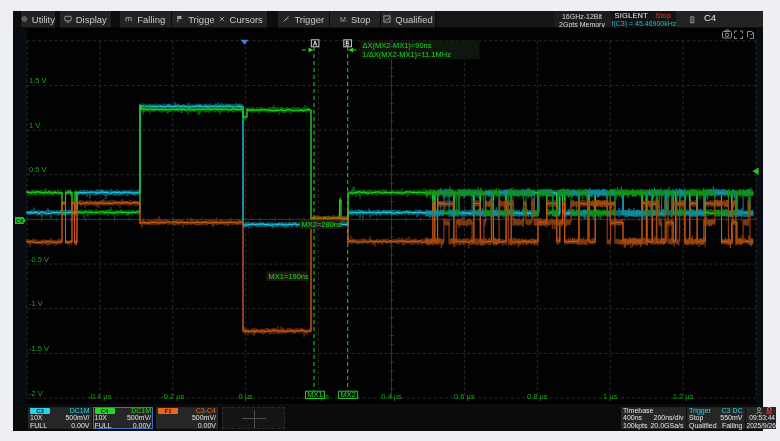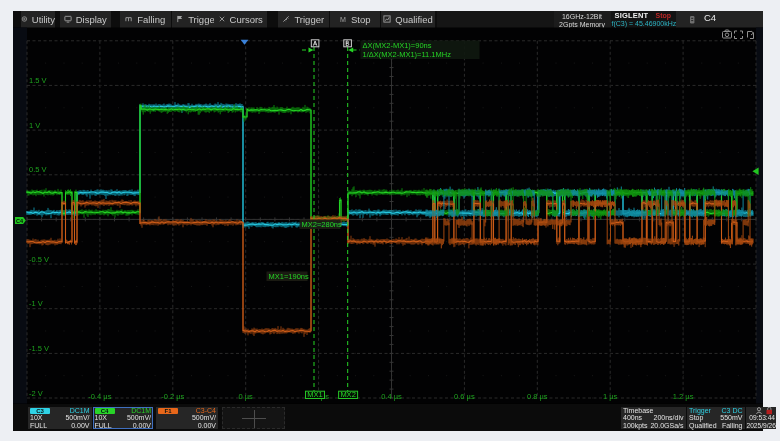--- a/index.html
+++ b/index.html
@@ -74,21 +74,21 @@
         <path d="M2.5 6.5 l1.5-2 1.5 1 1.5-3" stroke="#a2a2a2" fill="none" stroke-width="1"></path>
       </svg>
       <span>Qualified</span>
     </div>
     <div style="position:absolute;left:424px;top:0;width:116.5px;height:17px;background:#151515"></div>
 <div class="blk" style="left:540.5px;width:57px;background:#1c1c1c;color:#d8d8d8;text-align:center">
 <div style="margin-top:1.5px">16GHz-12Bit</div>
       <div>2Gpts Memory</div>
     </div>
 <div class="blk" style="left:597.5px;width:65.5px;background:#131313">
-<span style="position:absolute;left:4px;top:1px;color:#efefef;font-weight:bold;font-size:7.5px;letter-spacing:0.2px">SIGLENT</span>
+<span style="position:absolute;left:4px;top:1px;color:#efefef;font-weight:normal;font-size:7.5px;letter-spacing:0.2px">SIGLENT</span>
 <span style="position:absolute;left:45px;top:1.5px;color:#b82525;font-weight:bold;font-size:7px">Stop</span>
 <span style="position:absolute;left:1px;top:9.5px;color:#2cb3c3;font-size:7px">f(C3) = 45.46900kHz</span>
     </div>
 <div class="blk" style="left:663px;width:87px;background:#232323">
 <svg width="87" height="17" style="position:absolute;left:0;top:0">
         <rect x="14" y="5" width="4.4" height="7.4" rx="1.2" fill="#6f6f6f"></rect>
         <rect x="15.2" y="6.8" width="2" height="1.1" fill="#2c2c2c"></rect>
         <rect x="15.2" y="9" width="2" height="1.1" fill="#2c2c2c"></rect>
       </svg>
 <span style="position:absolute;left:28px;top:3px;color:#e8e8e8;font-size:9.5px">C4</span>

